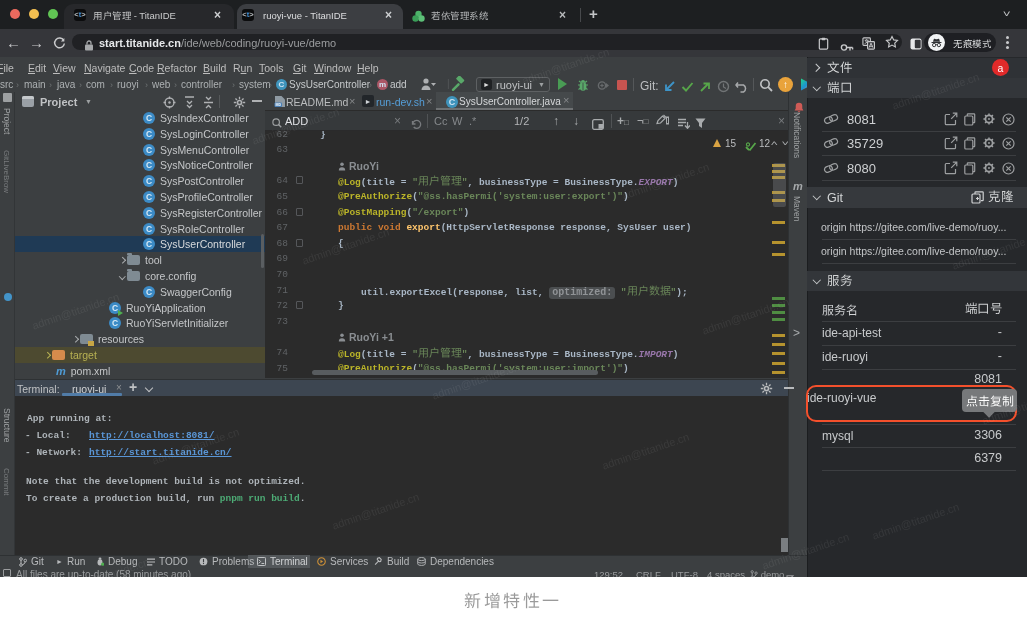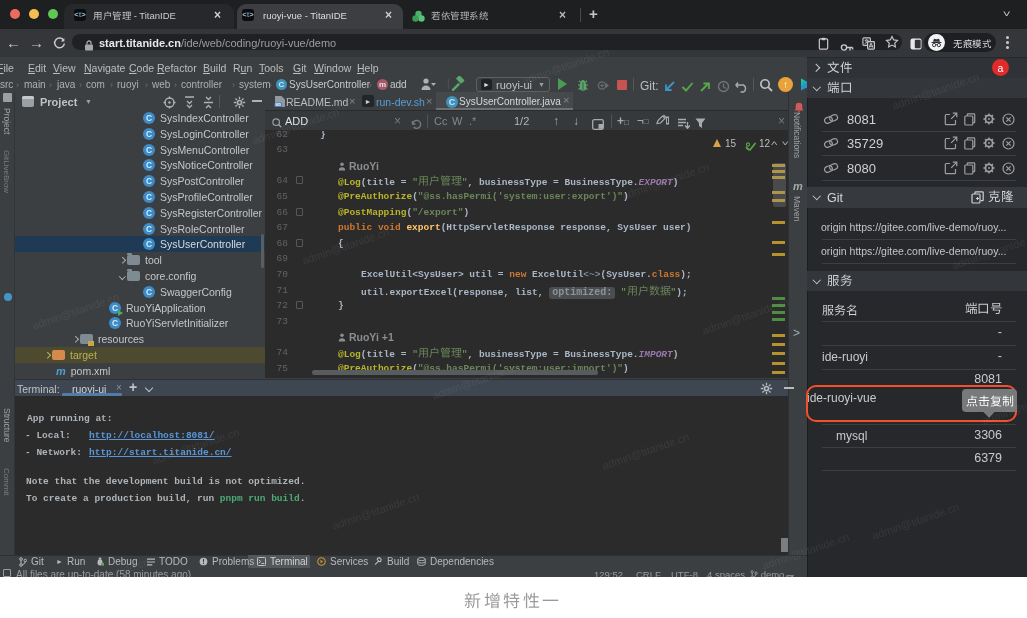--- a/index.html
+++ b/index.html
@@ -505,21 +505,20 @@
             <use href="#g6237"></use>
           </svg><svg class="cj" viewBox="0 0 1000 1000">
             <use href="#g7ba1"></use>
           </svg><svg class="cj" viewBox="0 0 1000 1000">
             <use href="#g7406"></use>
           </svg>"</span><span>, businessType = BusinessType.</span><span class="f it">EXPORT</span><span>)</span></div>
 <div class="cl" style="left:73px;top:60px"><span class="an">@PreAuthorize</span><span>(</span><span class="s">"@ss.hasPermi('system:user:export')"</span><span>)</span></div>
 <div class="cl" style="left:73px;top:76px"><span class="an">@PostMapping</span><span>(</span><span class="s">"/export"</span><span>)</span></div>
 <div class="cl" style="left:73px;top:91px"><span class="k">public void </span><span class="me">export</span><span>(HttpServletResponse response, SysUser user)</span></div>
 <div class="cl" style="left:73px;top:107px"><span>{</span></div>
-<div class="cl" style="left:96px;top:138px"><span>ExcelUtil&lt;SysUser&gt; util = </span><span class="k">new</span><span> ExcelUtil</span><span style="color:#7d8b99">&lt;~&gt;</span><span>(SysUser.</span><span class="k">class</span><span>);</span></div>
 <div class="cl" style="left:96px;top:154px"><span>util.exportExcel(response, list, </span><span class="ph">optimized:</span><span> </span><span class="s">"<svg class="cj" viewBox="0 0 1000 1000">
             <use href="#g7528"></use>
           </svg><svg class="cj" viewBox="0 0 1000 1000">
             <use href="#g6237"></use>
           </svg><svg class="cj" viewBox="0 0 1000 1000">
             <use href="#g6570"></use>
           </svg><svg class="cj" viewBox="0 0 1000 1000">
             <use href="#g636e"></use>
           </svg>"</span><span>);</span></div>
 <div class="cl" style="left:73px;top:169px"><span>}</span></div>
@@ -814,20 +813,23 @@
         </svg></span>
     </div>
 <div class="svcport" style="top:302px;color:#d2d4d6"><svg class="cj" viewBox="0 0 1000 1000">
         <use href="#g7aef"></use>
       </svg><svg class="cj" viewBox="0 0 1000 1000">
         <use href="#g53e3"></use>
       </svg><svg class="cj" viewBox="0 0 1000 1000">
         <use href="#g53f7"></use>
       </svg></div>
 <div class="rdiv" style="top:321px"></div>
+<div class="svcrow" style="top:325px;height:16px">
+      <span style="margin-left:15px">ide-api-test</span>
+    </div>
 <div class="svcport" style="top:325px">-</div>
 <div class="rdiv" style="top:345px"></div>
 <div class="svcrow" style="top:349px;height:16px">
       <span style="margin-left:15px">ide-ruoyi</span>
     </div>
 <div class="svcport" style="top:349px">-</div>
 <div class="rdiv" style="top:369px"></div>
 <div class="svcport" style="top:372px">8081</div>
 <div class="svcrow" style="top:390px;height:16px">
       <span style="">ide-ruoyi-vue</span>
@@ -843,21 +845,21 @@
       <svg class="cj" viewBox="0 0 1000 1000">
         <use href="#g590d"></use>
       </svg>
       <svg class="cj" viewBox="0 0 1000 1000">
         <use href="#g5236"></use>
       </svg>
     </div>
 <div class="ab" style="left:985px;top:408px;width:8px;height:8px;background:#77797b;transform:rotate(45deg)"></div>
 <div class="rdiv" style="top:424px"></div>
 <div class="svcrow" style="top:428px;height:16px">
-      <span style="margin-left:29px">mysql</span>
+      <span style="margin-left:15px">mysql</span>
     </div>
 <div class="svcport" style="top:428px">3306</div>
 <div class="rdiv" style="top:447px"></div>
 <div class="svcport" style="top:451px">6379</div>
 <div class="rdiv" style="top:470px"></div>
 <div id="wms">
 <div class="wm" style="left:30px;top:305px">admin@titanide.cn</div>
 <div class="wm" style="left:300px;top:240px">admin@titanide.cn</div>
 <div class="wm" style="left:620px;top:175px">admin@titanide.cn</div>
 <div class="wm" style="left:890px;top:85px">admin@titanide.cn</div>

